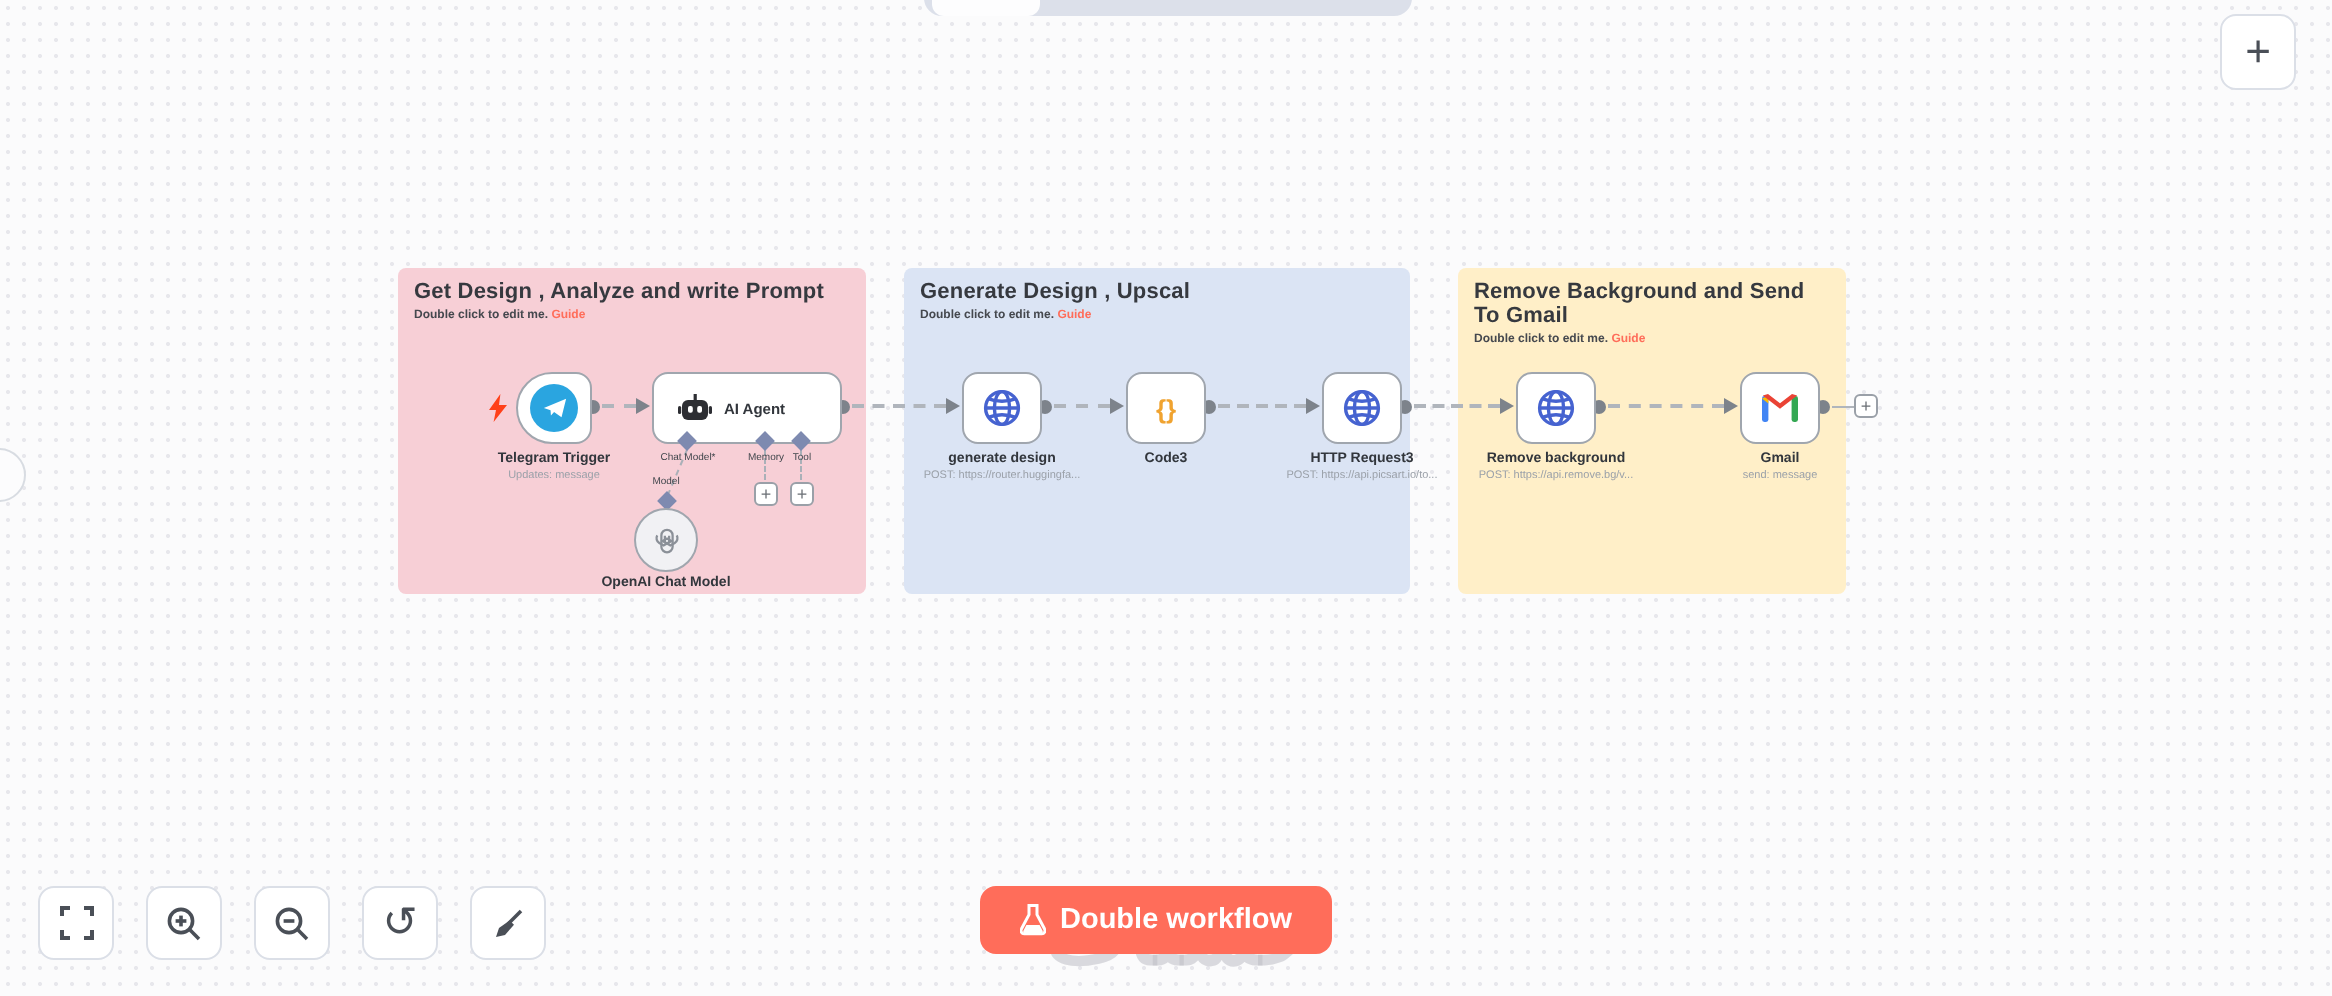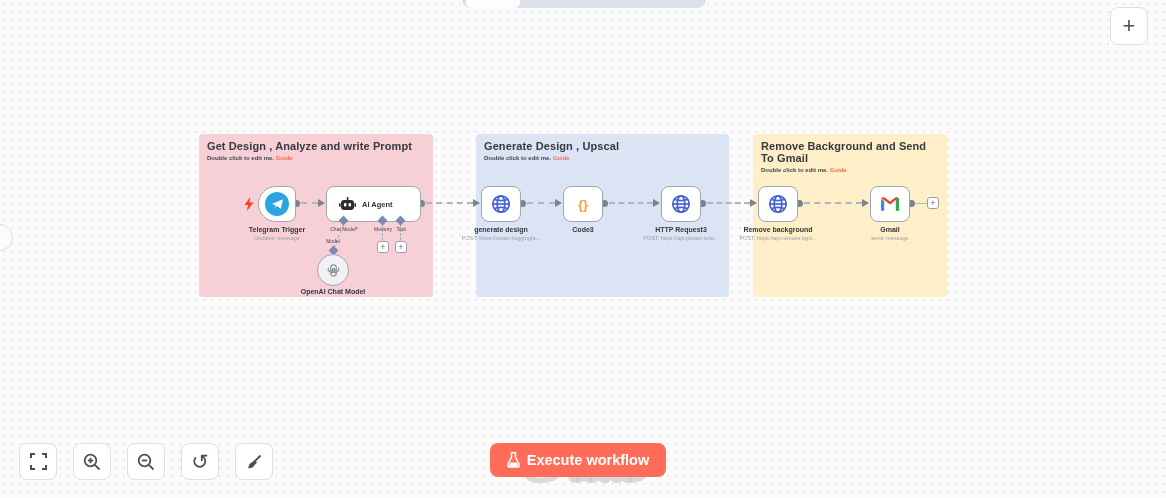--- a/index.html
+++ b/index.html
@@ -89,25 +89,25 @@
   <div class="top-tab">
     <div class="top-tab-active"></div>
   </div>
   <div class="add-node-btn">+</div>
   <div class="edge-circle"></div>
 
   <div class="sticky" style="left:199px; width:234px; background:#f7cfd6;">
     <div class="sticky-title">Get Design , Analyze and write Prompt</div>
     <div class="sticky-sub"><span>Double click to edit me.</span> <span class="sticky-link">Guide</span></div>
   </div>
-  <div class="sticky" style="left:476px; width:253px; background:#dbe4f4;">
+  <div class="sticky" style="left:452px; width:253px; background:#dbe4f4;">
     <div class="sticky-title">Generate Design , Upscal</div>
     <div class="sticky-sub"><span>Double click to edit me.</span> <span class="sticky-link">Guide</span></div>
   </div>
-  <div class="sticky" style="left:729px; width:194px; background:#ffefc8;margin-left:24px;">
+  <div class="sticky" style="left:729px; width:194px; background:#ffefc8;">
     <div class="sticky-title">Remove Background and Send To Gmail</div>
     <div class="sticky-sub"><span>Double click to edit me.</span> <span class="sticky-link">Guide</span></div>
   </div>
 
   <div class="dot" style="left:293px;"></div>
   <div class="conn" style="left:301px; width:17px;"></div>
   <div class="arrow" style="left:318px;"></div>
 
   <div class="dot" style="left:418px;"></div>
   <div class="conn" style="left:426px; width:47px;"></div>
@@ -282,16 +282,16 @@
       </g>
       <path d="M9.8 7.2 L12 9.4 L7.5 14.5 L3 15.5 L4.5 11 Z" fill="#4a4f57"></path>
     </svg>
   </div>
 
   <button class="execute-btn">
     <svg width="13" height="16" viewBox="0 0 13 16">
       <path d="M4.5 0.8 h4 v4.5 l3.8 7.2 a1.6 1.6 0 0 1-1.4 2.4 h-8.8 a1.6 1.6 0 0 1-1.4-2.4 l3.8-7.2 Z" fill="none" stroke="#ffffff" stroke-width="1.5"></path>
       <path d="M3.2 10.5 h6.6 l1.5 2.9 a0.8 0.8 0 0 1-0.7 1.2 h-8.2 a0.8 0.8 0 0 1-0.7-1.2 Z" fill="#ffffff"></path>
     </svg>
-    <span>Execute workflow</span>
+    <span>Double workflow</span>
   </button>
 
 </div>
 
 </body></html>

